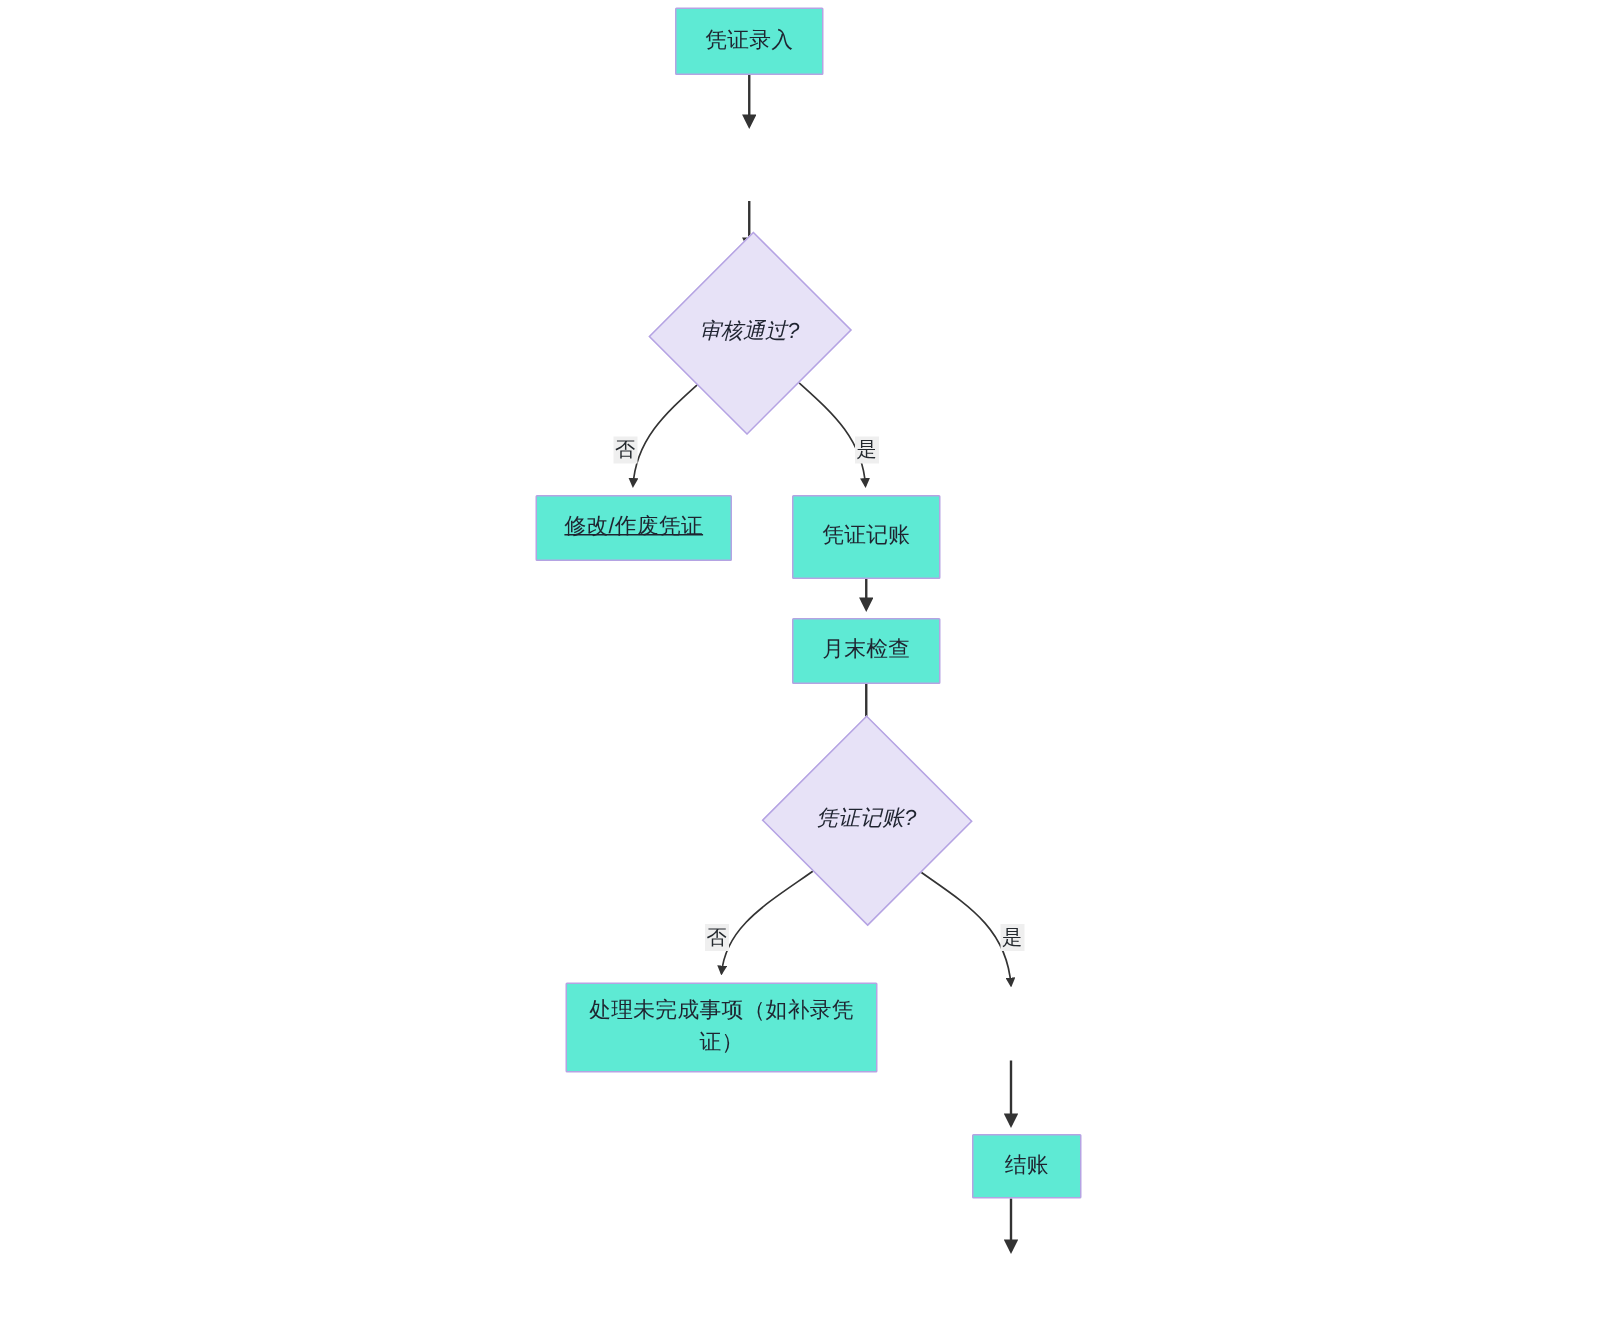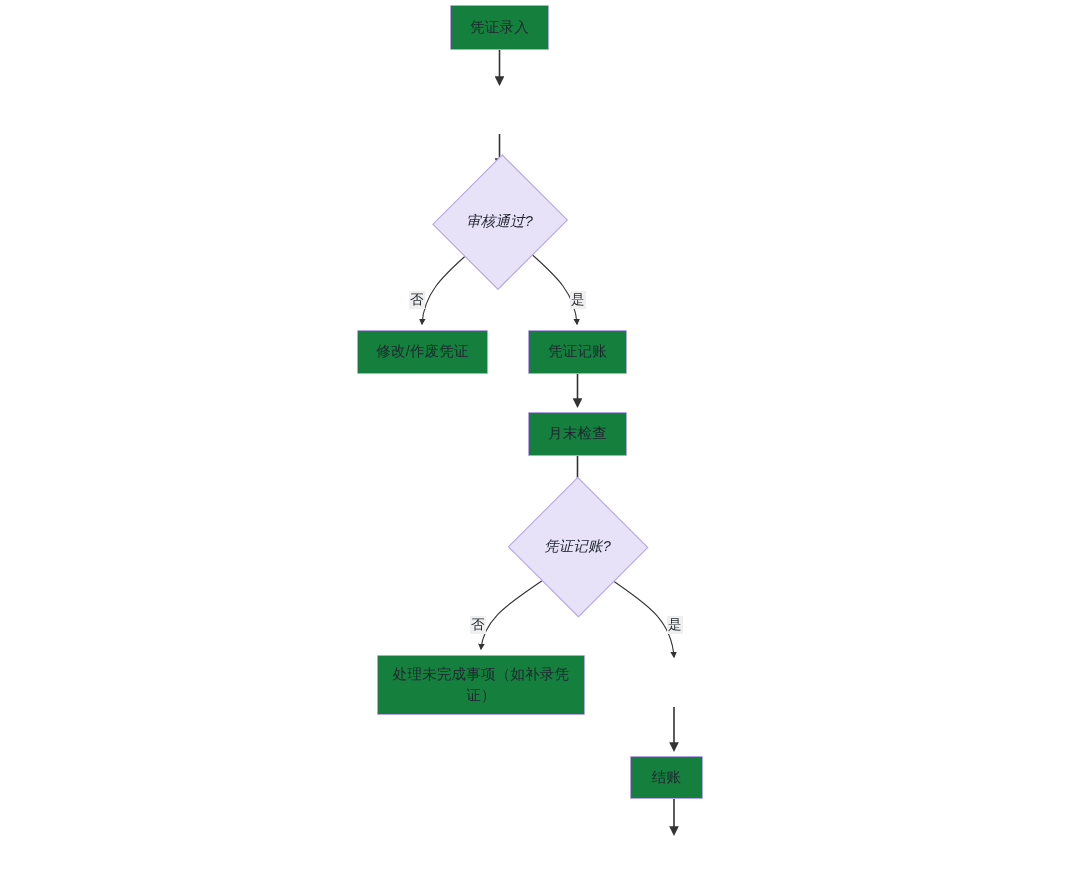--- a/index.html
+++ b/index.html
@@ -33,21 +33,21 @@
     display: flex;
     align-items: center;
     justify-content: center;
     text-align: center;
     color: #1f2430;
     font-size: 14.5px;
     line-height: 1.45;
     letter-spacing: 0.2px;
   }
   .node.process {
-    background: #15803d;
+    background: #5eead4;
     border: 1px solid #b5a3e3;
     border-radius: 1px;
     padding: 0 8px;
   }
   .node.decision {
     background: transparent;
     border: none;
     font-style: italic;
   }
   .diamond-shape {
@@ -116,43 +116,43 @@
   <div class="node process" style="left:450px; top:5px; width:99px; height:45px;">
     <span class="node-text">凭证录入</span>
   </div>
 
 
   <div class="node decision" style="left:434px; top:152px; width:131px; height:140px;">
     <span class="diamond-shape"></span>
     <span class="diamond-label">审核通过?</span>
   </div>
 
-  <div class="node process" style="left:357px; top:330px; width:131px; height:44px;">
+  <div class="node process" style="left:357px; top:330px; width:131px; height:44px;text-decoration:underline;">
     <span class="node-text">修改/作废凭证</span>
   </div>
 
-  <div class="node process" style="left:528px; top:330px; width:99px; height:44px;align-items:center;">
+  <div class="node process" style="left:528px; top:330px; width:99px; height:56px;align-items:center;">
     <span class="node-text">凭证记账</span>
   </div>
 
   <div class="node process" style="left:528px; top:412px; width:99px; height:44px;">
     <span class="node-text">月末检查</span>
   </div>
 
   <div class="node decision" style="left:507px; top:477px; width:141px; height:140px;">
     <span class="diamond-shape"></span>
     <span class="diamond-label">凭证记账?</span>
   </div>
 
   <div class="node process" style="left:377px; top:655px; width:208px; height:60px;">
     <span class="node-text">处理未完成事项（如补录凭证）</span>
   </div>
 
 
-  <div class="node process" style="left:630px; top:756px; width:73px; height:43px;">
+  <div class="node process" style="left:648px; top:756px; width:73px; height:43px;">
     <span class="node-text">结账</span>
   </div>
 
 
   <div class="edge-label" style="left:409px; top:291px;">否</div>
 
   <div class="edge-label" style="left:570px; top:291px;">是</div>
 
   <div class="edge-label" style="left:470px; top:616px;">否</div>
 

